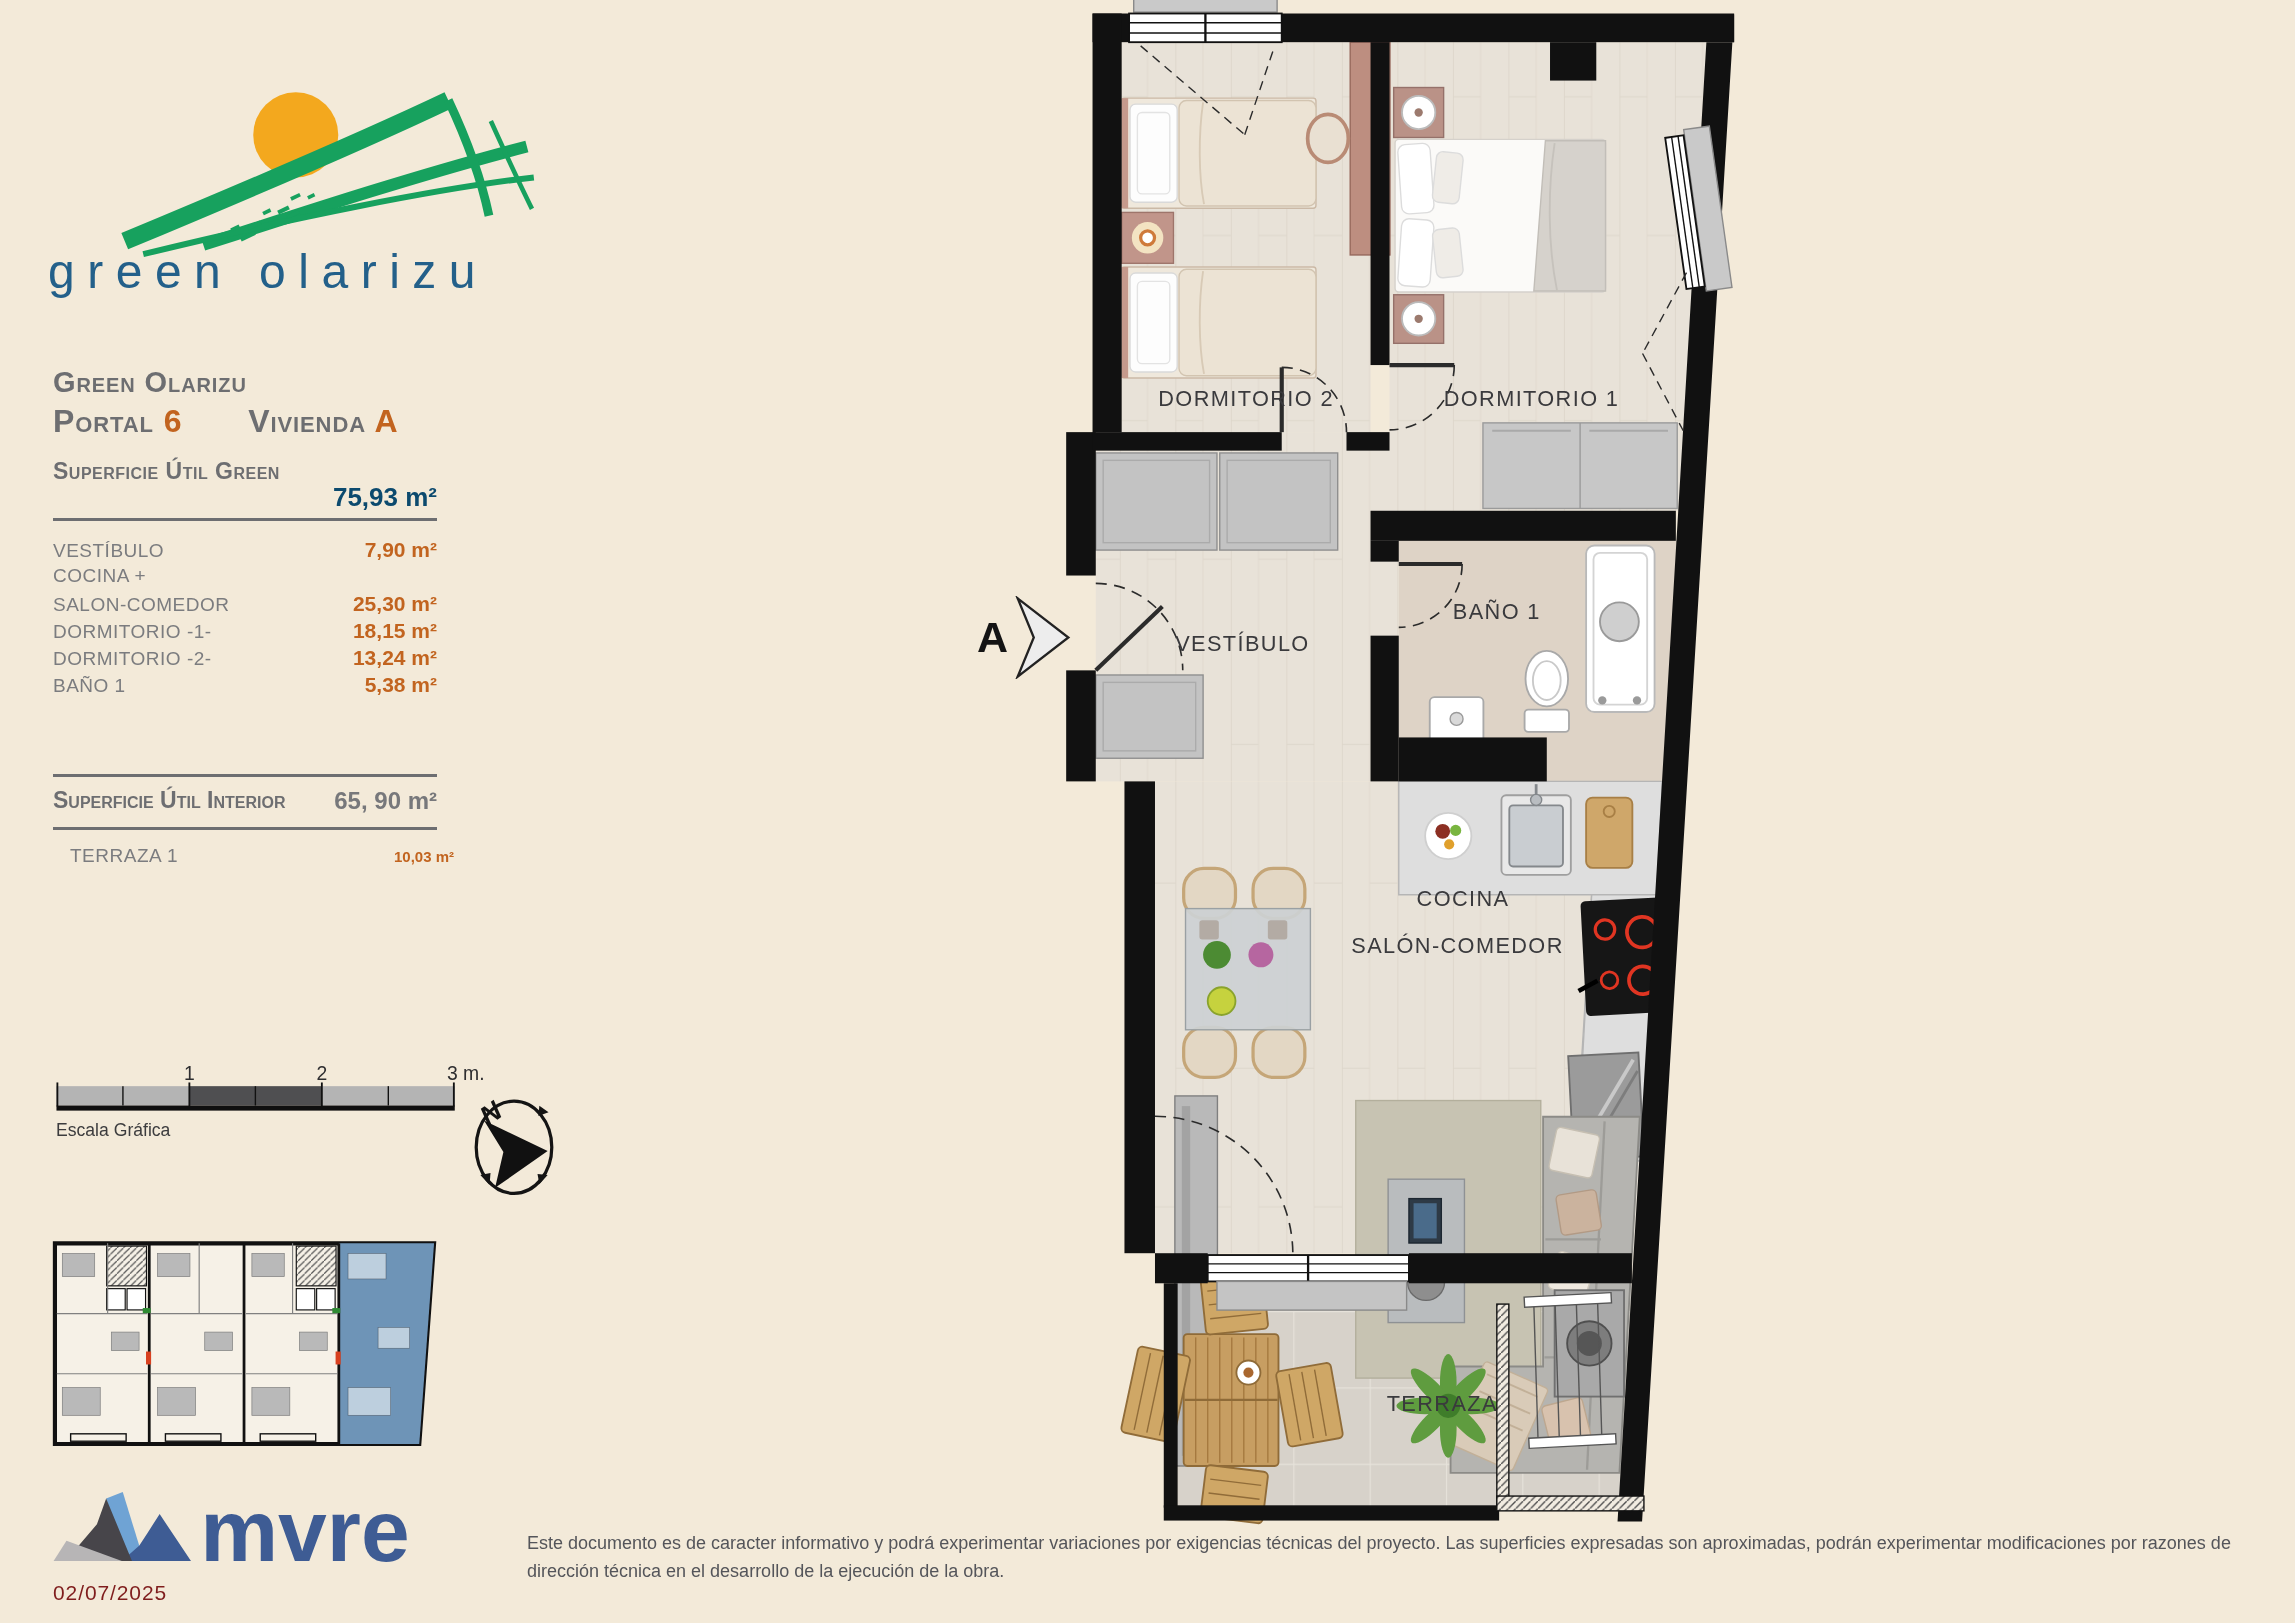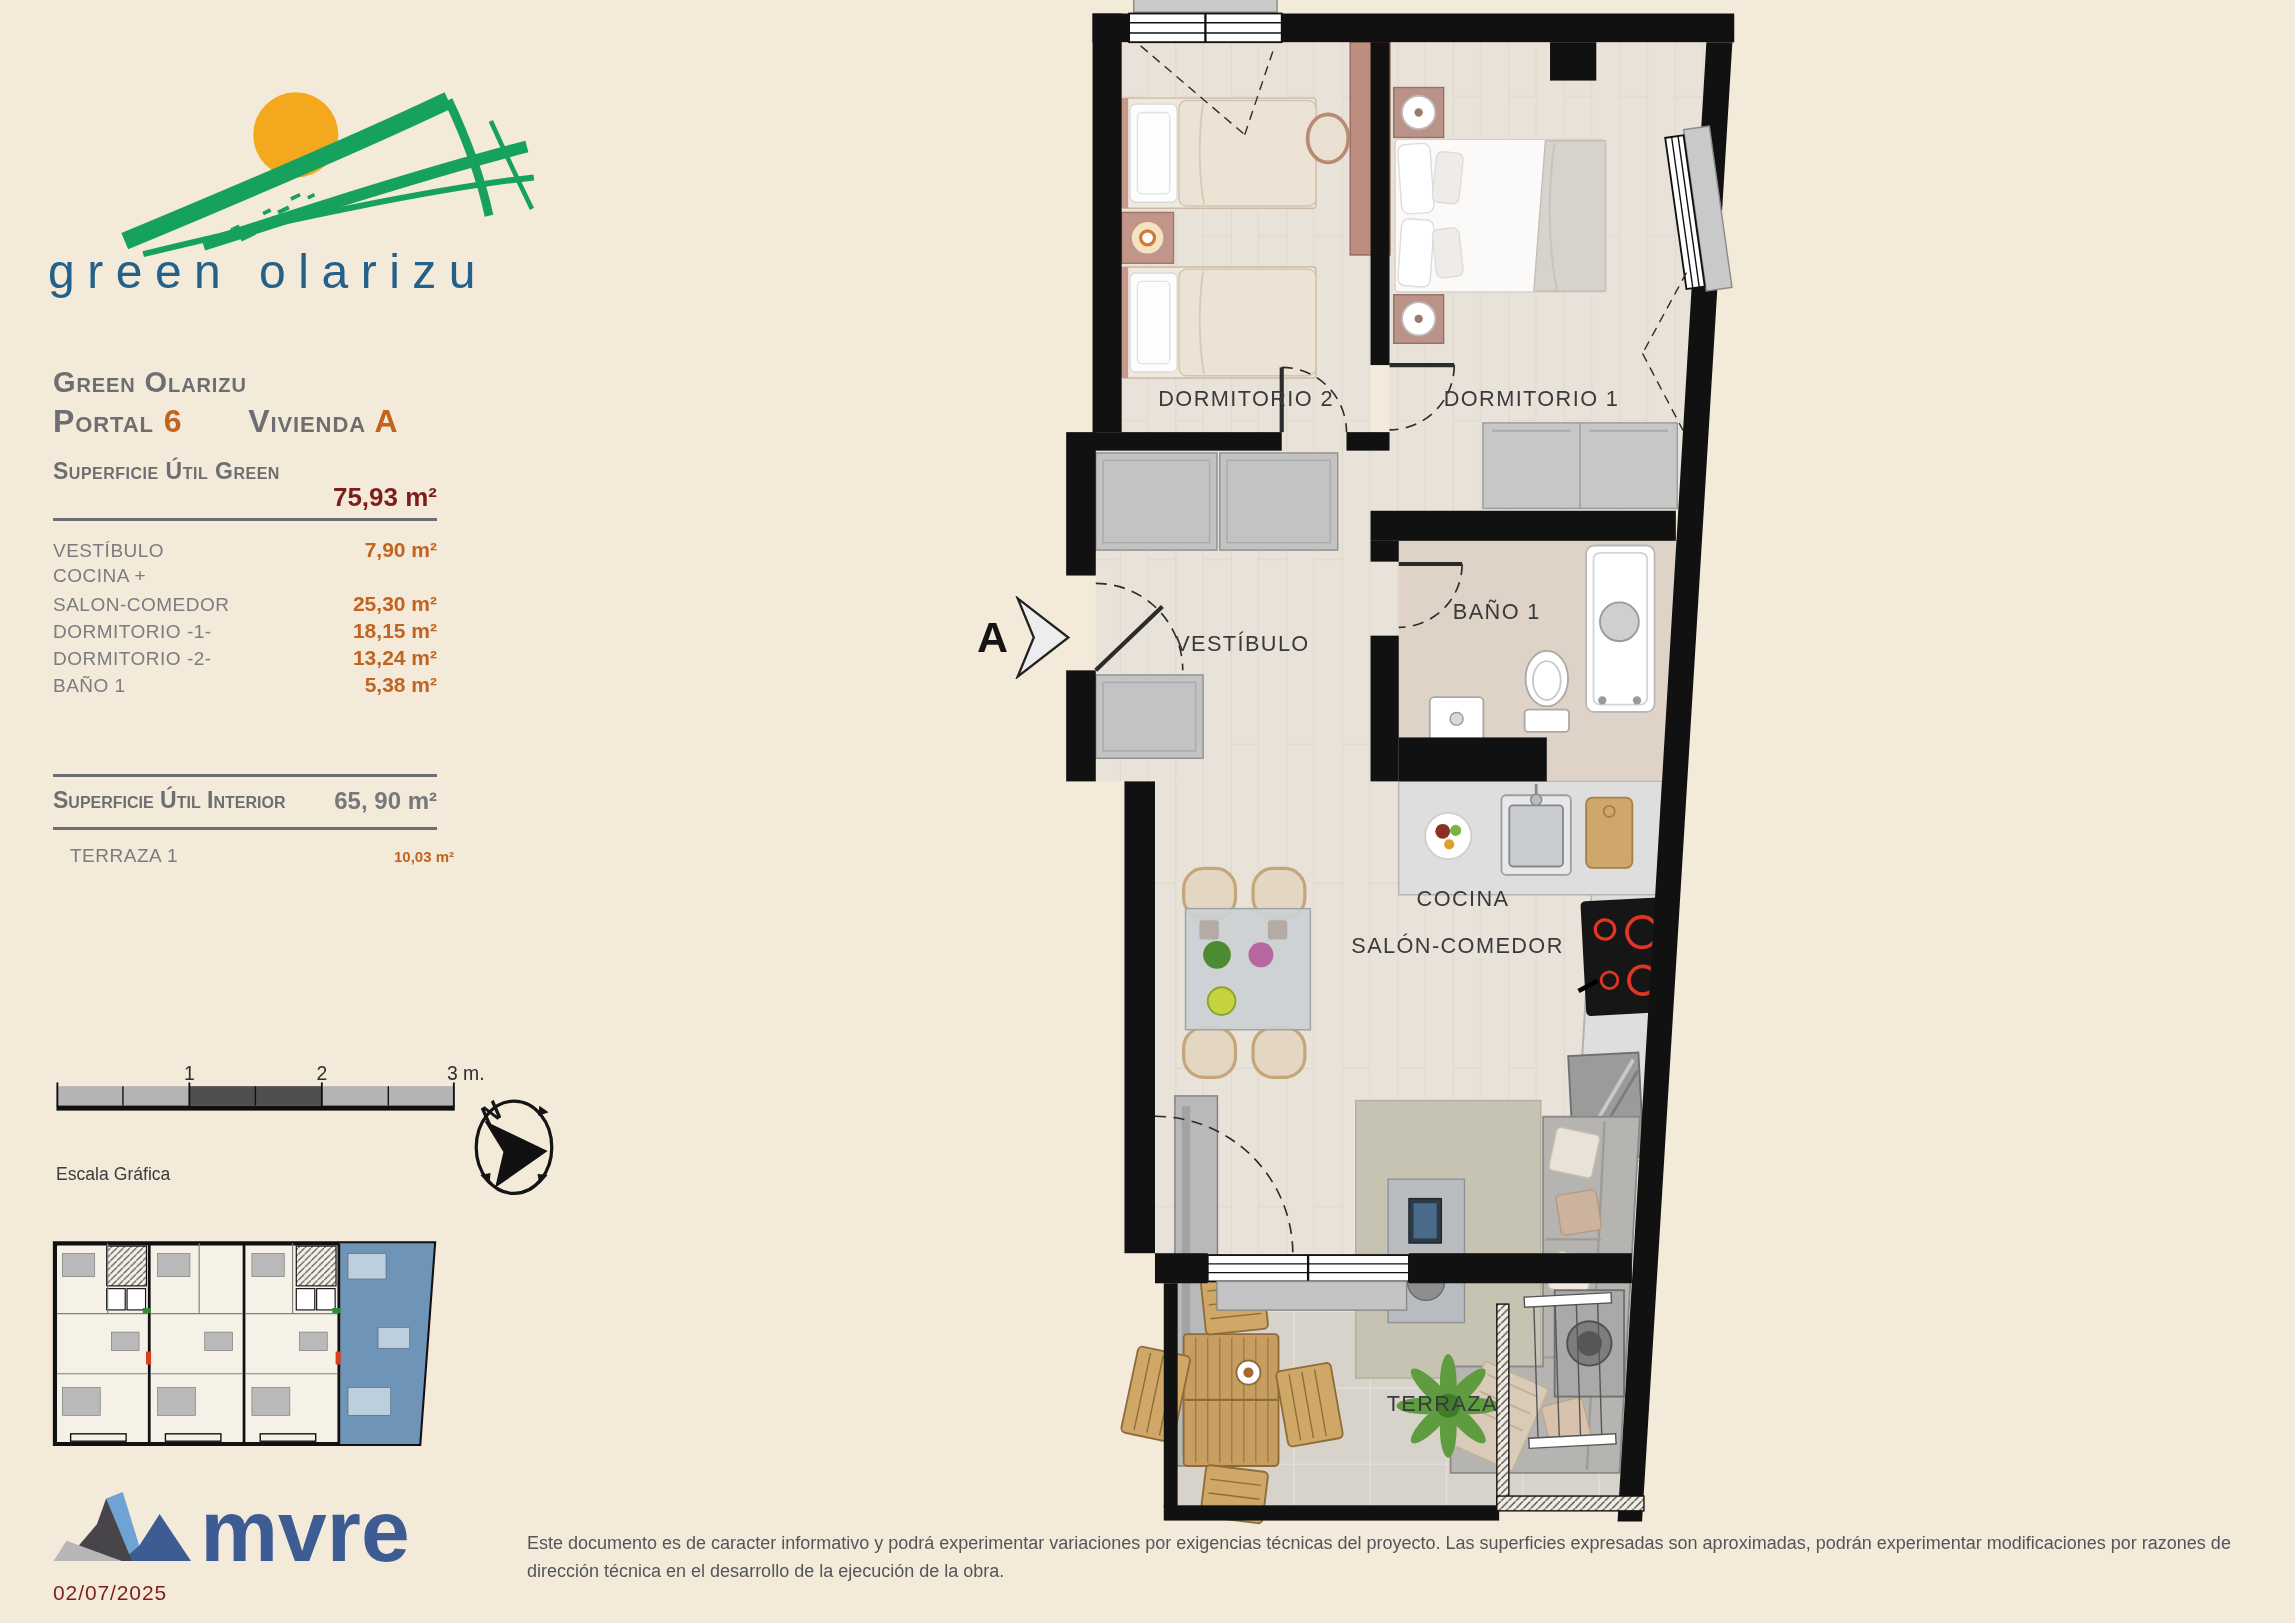--- a/index.html
+++ b/index.html
@@ -6,34 +6,34 @@
   body{font-family:"Liberation Sans",sans-serif;}
   #page{position:relative;width:2295px;height:1623px;background:#f3ead9;overflow:hidden;}
   .abs{position:absolute;}
   
   #brand-wordmark{left:48px;top:244px;font-size:48px;letter-spacing:12.5px;color:#23608a;white-space:nowrap;}
   #project-title{left:53px;top:366px;font-size:29px;font-weight:700;font-variant:small-caps;color:#6d6e71;letter-spacing:0.9px;}
   #portal-line{left:53px;top:403px;font-size:32px;font-weight:700;font-variant:small-caps;color:#6d6e71;letter-spacing:0.9px;}
   #portal-line .orange{color:#c2641f;}
   #portal-line .gap{display:inline-block;width:56px;}
   #sup-total-label{left:53px;top:458px;font-size:23px;font-weight:700;font-variant:small-caps;color:#6d6e71;letter-spacing:0.5px;}
-  #sup-total-value{left:53px;top:482px;width:384px;text-align:right;font-size:26px;font-weight:700;color:#7f1d1d;}
+  #sup-total-value{left:53px;top:482px;width:384px;text-align:right;font-size:26px;font-weight:700;color:#0c4a6e;}
   .rule{left:53px;width:384px;height:2.8px;background:#6d6e71;}
   #rule-1{top:518px;} #rule-2{top:774px;} #rule-3{top:827px;}
   #area-rows{left:53px;top:538px;width:384px;}
   .arow{display:flex;justify-content:space-between;align-items:baseline;height:27px;}
   .arow .lbl{font-size:19px;color:#7b7c7f;letter-spacing:0.5px;}
   .arow .val{font-size:21px;font-weight:700;color:#c2641f;}
   #interior-row{left:53px;top:787px;width:384px;display:flex;justify-content:space-between;align-items:flex-start;}
   #interior-row .lbl{font-size:23px;font-weight:700;font-variant:small-caps;color:#6d6e71;}
   #interior-row .val{font-size:24px;font-weight:700;color:#77787b;}
   #terrace-row{left:70px;top:845px;width:384px;display:flex;justify-content:space-between;align-items:baseline;}
   #terrace-row .lbl{font-size:19px;color:#7b7c7f;letter-spacing:0.5px;}
   #terrace-row .val{font-size:15px;font-weight:700;color:#c2641f;}
-  #scale-caption{left:56px;top:1120px;font-size:17.6px;color:#3c3c3e;margin-top:44px;}
+  #scale-caption{left:56px;top:1120px;font-size:17.6px;color:#3c3c3e;}
   #print-date{left:53px;top:1581px;font-size:21px;color:#7f1d1d;letter-spacing:0.9px;}
   #disclaimer{left:527px;top:1530px;width:1740px;font-size:18px;line-height:1.55;color:#54555a;}
   
   #section-marker{left:977px;top:596px;display:flex;align-items:center;}
   #section-marker .letter{font-size:43px;font-weight:700;color:#141414;margin-right:6.5px;}
   
   svg text.room{font-family:"Liberation Sans",sans-serif;fill:#3a3a3d;letter-spacing:3px;}
 </style>
 </head>
 <body>

